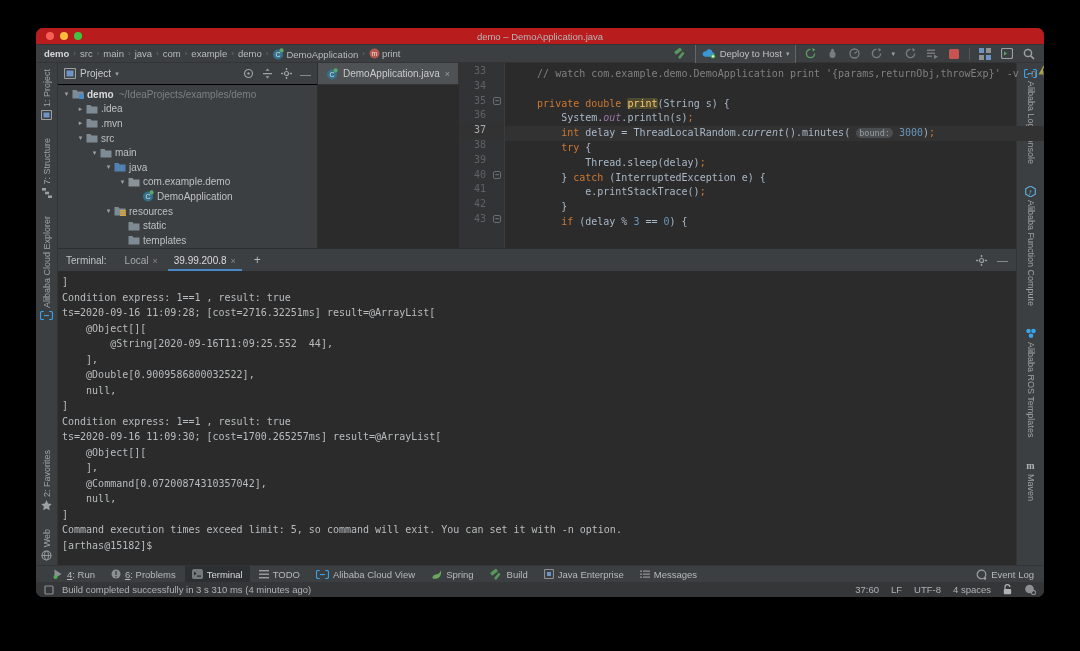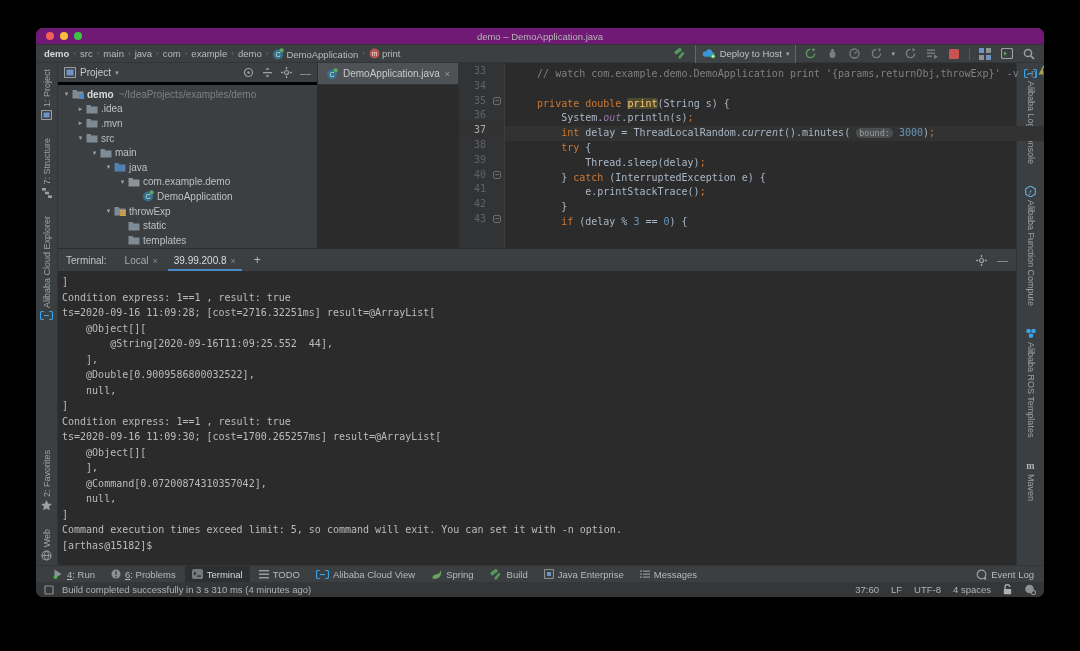--- a/index.html
+++ b/index.html
@@ -3,21 +3,21 @@
 <meta charset="utf-8">
 <style>
   html,body{margin:0;padding:0;background:#000;}
   *{box-sizing:border-box;}
   body{width:1080px;height:651px;position:relative;overflow:hidden;
        font-family:"Liberation Sans",sans-serif;-webkit-font-smoothing:antialiased;}
   #window{position:absolute;left:36px;top:28px;width:1008px;height:569px;
           background:#3c3f41;border-radius:7px;overflow:hidden;display:flex;flex-direction:column;
           font-size:10px;color:#bbbbbb;}
   
-  .titlebar{height:17px;background:#701a75;border-bottom:1px solid #323435;display:flex;align-items:center;position:relative;flex:none;}
+  .titlebar{height:17px;background:#b91c1c;border-bottom:1px solid #323435;display:flex;align-items:center;position:relative;flex:none;}
   .traffic{display:flex;gap:6px;margin-left:10px;}
   .traffic span{width:8px;height:8px;border-radius:50%;display:block;}
   .tl-red{background:#f65f58;}.tl-yellow{background:#fbbe3c;}.tl-green{background:#3ec544;}
   .title-text{position:absolute;left:0;right:0;text-align:center;color:#b4b6b8;font-size:9.5px;}
   
   .navbar{height:18px;background:#3c3f41;border-bottom:1px solid #323435;display:flex;align-items:center;padding:0 8px;flex:none;}
   .crumbs{display:flex;align-items:center;gap:3px;white-space:nowrap;color:#b9bcbe;font-size:9.5px;}
   .crumb-sep{color:#6d7072;font-size:8px;margin:0 1px;}
   .crumb-bold{font-weight:bold;color:#d6d8da;}
   .crumb .ic{display:inline-flex;margin-right:2px;vertical-align:-2px;}
@@ -33,21 +33,21 @@
   .stripe-left{width:22px;border-right:1px solid #323435;justify-content:space-between;padding:6px 0 4px;}
   .stripe-right{width:28px;border-left:1px solid #323435;padding:6px 0;}
   .stripe-item{display:flex;flex-direction:column;align-items:center;gap:3px;font-size:9px;cursor:default;}
   .vlab-up{writing-mode:vertical-rl;transform:rotate(180deg);}
   .vlab-down{writing-mode:vertical-rl;}
   .stripe-group{display:flex;flex-direction:column;align-items:center;gap:18px;}
   .center{flex:1;display:flex;flex-direction:column;min-width:0;}
   .upper{height:185px;display:flex;flex:none;min-width:0;}
   
   .proj{width:260px;flex:none;display:flex;flex-direction:column;border-right:1px solid #2b2d2e;background:#3c3f41;}
-  .proj-head{height:22px;display:flex;align-items:center;padding:0 6px;gap:5px;border-bottom:3px solid #000000;flex:none;}
+  .proj-head{height:22px;display:flex;align-items:center;padding:0 6px;gap:5px;border-bottom:1px solid #000000;flex:none;}
   .proj-title{display:flex;align-items:center;gap:4px;font-size:10px;color:#c7c9cb;}
   .proj-head-icons{margin-left:auto;display:flex;align-items:center;gap:8px;color:#9da0a2;}
   .tree{flex:1;overflow:hidden;padding-top:2px;}
   .tree-row{height:14.6px;display:flex;align-items:center;white-space:nowrap;font-size:10px;color:#bdc0c2;}
   .tree-row .chev{width:9px;text-align:center;color:#9da0a3;font-size:7px;flex:none;}
   .tree-row .ic{display:inline-flex;margin:0 3px 0 1px;flex:none;}
   .tree-suffix{color:#7c8083;margin-left:5px;}
   .tree-bold{font-weight:bold;color:#d7d9db;}
   
   .editor{flex:1;display:flex;flex-direction:row;min-width:0;background:#2b2b2b;}
@@ -423,21 +423,21 @@
                 <span class="ic">
                   <svg width="12" height="10" viewBox="0 0 12 10">
                     <path d="M.5 1h4l1 1.5h6V9.5H.5z" fill="#7e8b94"></path>
                   </svg>
                   <svg width="6" height="6" style="margin-left:-6px;margin-top:4px">
                     <rect y="0" width="6" height="1.6" fill="#d8a53c"></rect>
                     <rect y="2.2" width="6" height="1.6" fill="#d8a53c"></rect>
                     <rect y="4.4" width="6" height="1.6" fill="#d8a53c"></rect>
                   </svg>
                 </span>
-                <span>throwExp</span>
+                <span>resources</span>
               </div>
               <div class="tree-row" style="padding-left: 60px;">
                 <span class="chev"></span>
                 <span class="ic">
                   <svg width="12" height="10" viewBox="0 0 12 10">
                     <path d="M.5 1h4l1 1.5h6V9.5H.5z" fill="#7e8b94"></path>
                   </svg>
                 </span>
                 <span>static</span>
               </div>

